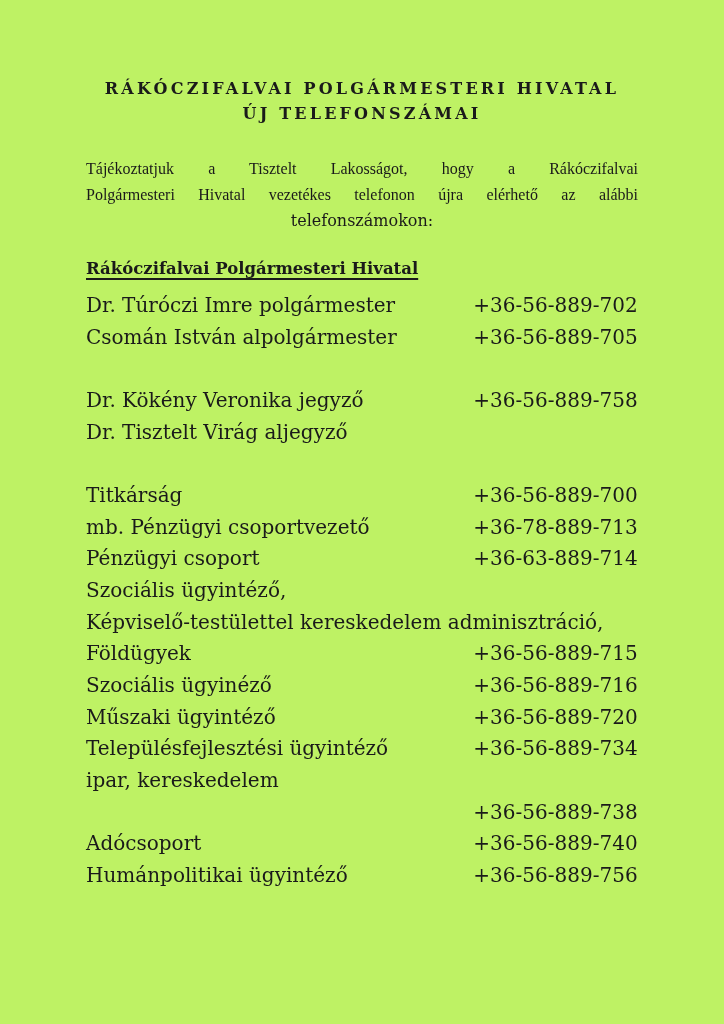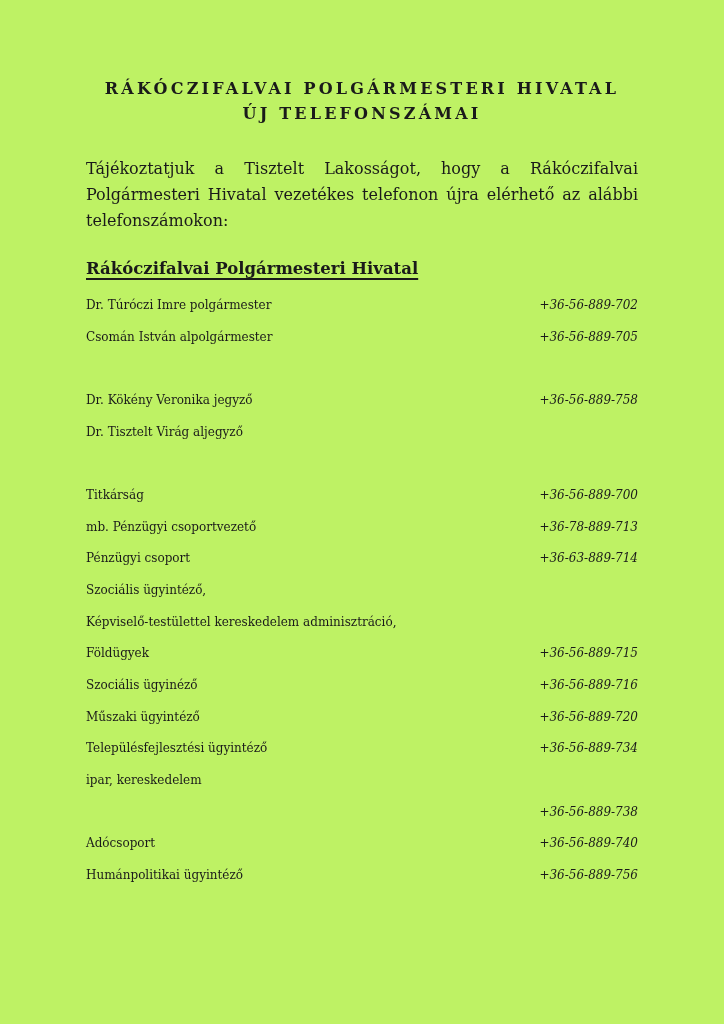--- a/index.html
+++ b/index.html
@@ -29,53 +29,53 @@
     white-space: nowrap;
   }
   .intro {
     margin-top: 30px;
     font-size: 16px;
     line-height: 26px;
   }
   .intro .jline {
     text-align: justify;
     text-align-last: justify;
+    font-family: Liberation Serif, serif;
   }
   .intro .lline {
-    text-align: left;
+    text-align: center;
   }
   .section-heading {
     margin-top: 22px;
     font-size: 16.5px;
     font-weight: bold;
     line-height: 26px;
     text-decoration: underline;
     text-decoration-thickness: 2px;
     text-underline-offset: 4px;
   }
   .rows {
     margin-top: 8px;
-    font-size: 12px;
+    font-size: 20px;
   }
   .row {
     display: flex;
     align-items: baseline;
     line-height: 31.66px;
     height: 31.66px;
     white-space: nowrap;
   }
   .row .label {
     width: 387px;
     flex: 0 0 387px;
     overflow: visible;
   }
   .row .phone {
     flex: 1 1 auto;
-    text-align: right;
-    font-style: italic;
+    text-align: center;
   }
   .row.spacer {
     height: 31.66px;
   }
 </style>
 </head>
 <body>
 
 <div class="page">
 

